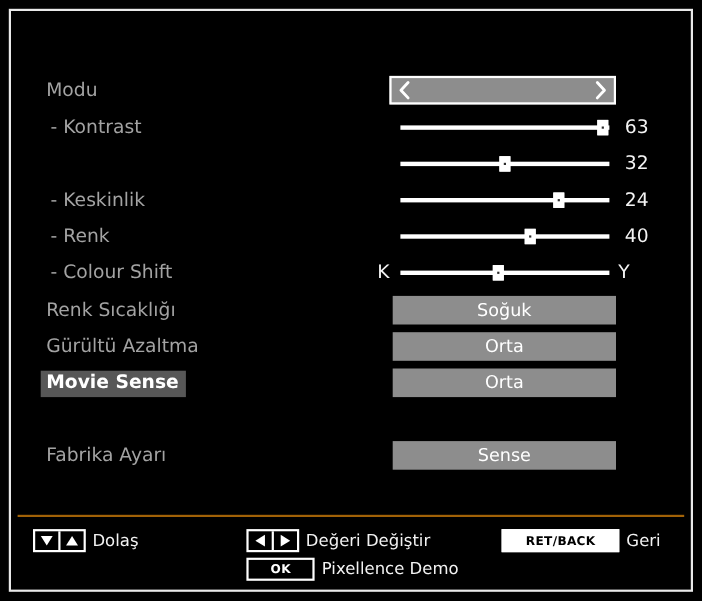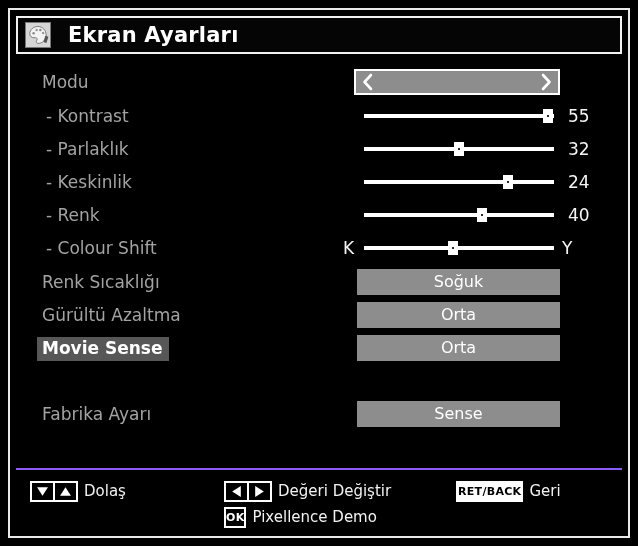--- a/index.html
+++ b/index.html
@@ -187,21 +187,21 @@
     line-height: 1;
   }
 
   
   .footer {
     position: absolute;
     left: 6px;
     bottom: 6px;
     width: 606px;
     height: 62px;
-    border-top: 2px solid #8b5cf6;
+    border-top: 2px solid #a16207;
     box-sizing: border-box;
   }
   .fitem {
     position: absolute;
     display: flex;
     align-items: center;
     height: 22px;
     white-space: nowrap;
   }
   .fitem-label {
@@ -210,21 +210,21 @@
     margin-left: 6px;
     line-height: 1;
   }
   .keybox {
     border: 2px solid #ffffff;
     box-sizing: border-box;
     height: 21px;
     display: flex;
     align-items: center;
     justify-content: center;
-    padding: 0 0;
+    padding: 0 20px;
     background: #000000;
   }
   .keybox.filled {
     background: #ffffff;
   }
   .keybox-text {
     font-size: 11px;
     font-weight: 700;
     letter-spacing: .3px;
     color: #ffffff;
@@ -246,34 +246,20 @@
     justify-content: center;
   }
   .arrowpair > span + span { border-left: 2px solid #ffffff; }
 </style>
 </head>
 <body>
 
 <div class="screen">
   <div class="frame">
 
-    <div class="titlebar">
-      <span class="title-icon">
-        <svg width="24" height="24" viewBox="0 0 24 24">
-          <rect x="0" y="0" width="24" height="24" fill="#d6d6d6"></rect>
-          <path d="M12 3.5c-4.6 0-8.2 3.2-8.2 7.2 0 2.6 1.9 4 4.1 4h1.6c1 0 1.7.7 1.7 1.6 0 .4-.2.8-.4 1.1-.3.4-.5.8-.5 1.3 0 .9.8 1.7 1.8 1.7 4.5 0 8.1-3.7 8.1-8.3 0-4.6-3.6-8.6-8.2-8.6z" fill="#f3f3f3" stroke="#6e6e6e" stroke-width="0.9"></path>
-          <circle cx="7.6" cy="10.2" r="1.25" fill="#8a8a8a"></circle>
-          <circle cx="10.6" cy="7.1" r="1.25" fill="#9a9a9a"></circle>
-          <circle cx="14.4" cy="7.0" r="1.25" fill="#8a8a8a"></circle>
-          <circle cx="17.1" cy="10.0" r="1.25" fill="#9a9a9a"></circle>
-          <rect x="18.4" y="13.2" width="3.2" height="6.4" fill="#555" transform="rotate(18 20 16)"></rect>
-        </svg>
-      </span>
-      <span class="title-text">Ekran Ayarları</span>
-    </div>
 
     <div class="menu" id="menu-root">
         <div class="row" style="top: 6px;">
           <span class="row-label">Modu</span>
           <div class="spinner">
             <span>
               <svg class="chev" viewBox="0 0 14 18">
                 <path d="M10 2 L3.5 9 L10 16" fill="none" stroke="#ffffff" stroke-width="2.6" stroke-linecap="round" stroke-linejoin="round"></path>
               </svg>
             </span>
@@ -282,24 +268,23 @@
                 <path d="M4 2 L10.5 9 L4 16" fill="none" stroke="#ffffff" stroke-width="2.6" stroke-linecap="round" stroke-linejoin="round"></path>
               </svg>
             </span>
           </div>
         </div>
         <div class="row" style="top: 40px;">
           <span class="row-label sub">- Kontrast</span>
           <div class="slider">
             <div class="slider-knob" style="left: 97%;"></div>
           </div>
-          <span class="slider-value">55</span>
+          <span class="slider-value">63</span>
         </div>
         <div class="row" style="top: 73px;">
-          <span class="row-label sub">- Parlaklık</span>
           <div class="slider">
             <div class="slider-knob" style="left: 50%;"></div>
           </div>
           <span class="slider-value">32</span>
         </div>
         <div class="row" style="top: 106px; text-decoration: underline;">
           <span class="row-label sub">- Keskinlik</span>
           <div class="slider">
             <div class="slider-knob" style="left: 76%;"></div>
           </div>

